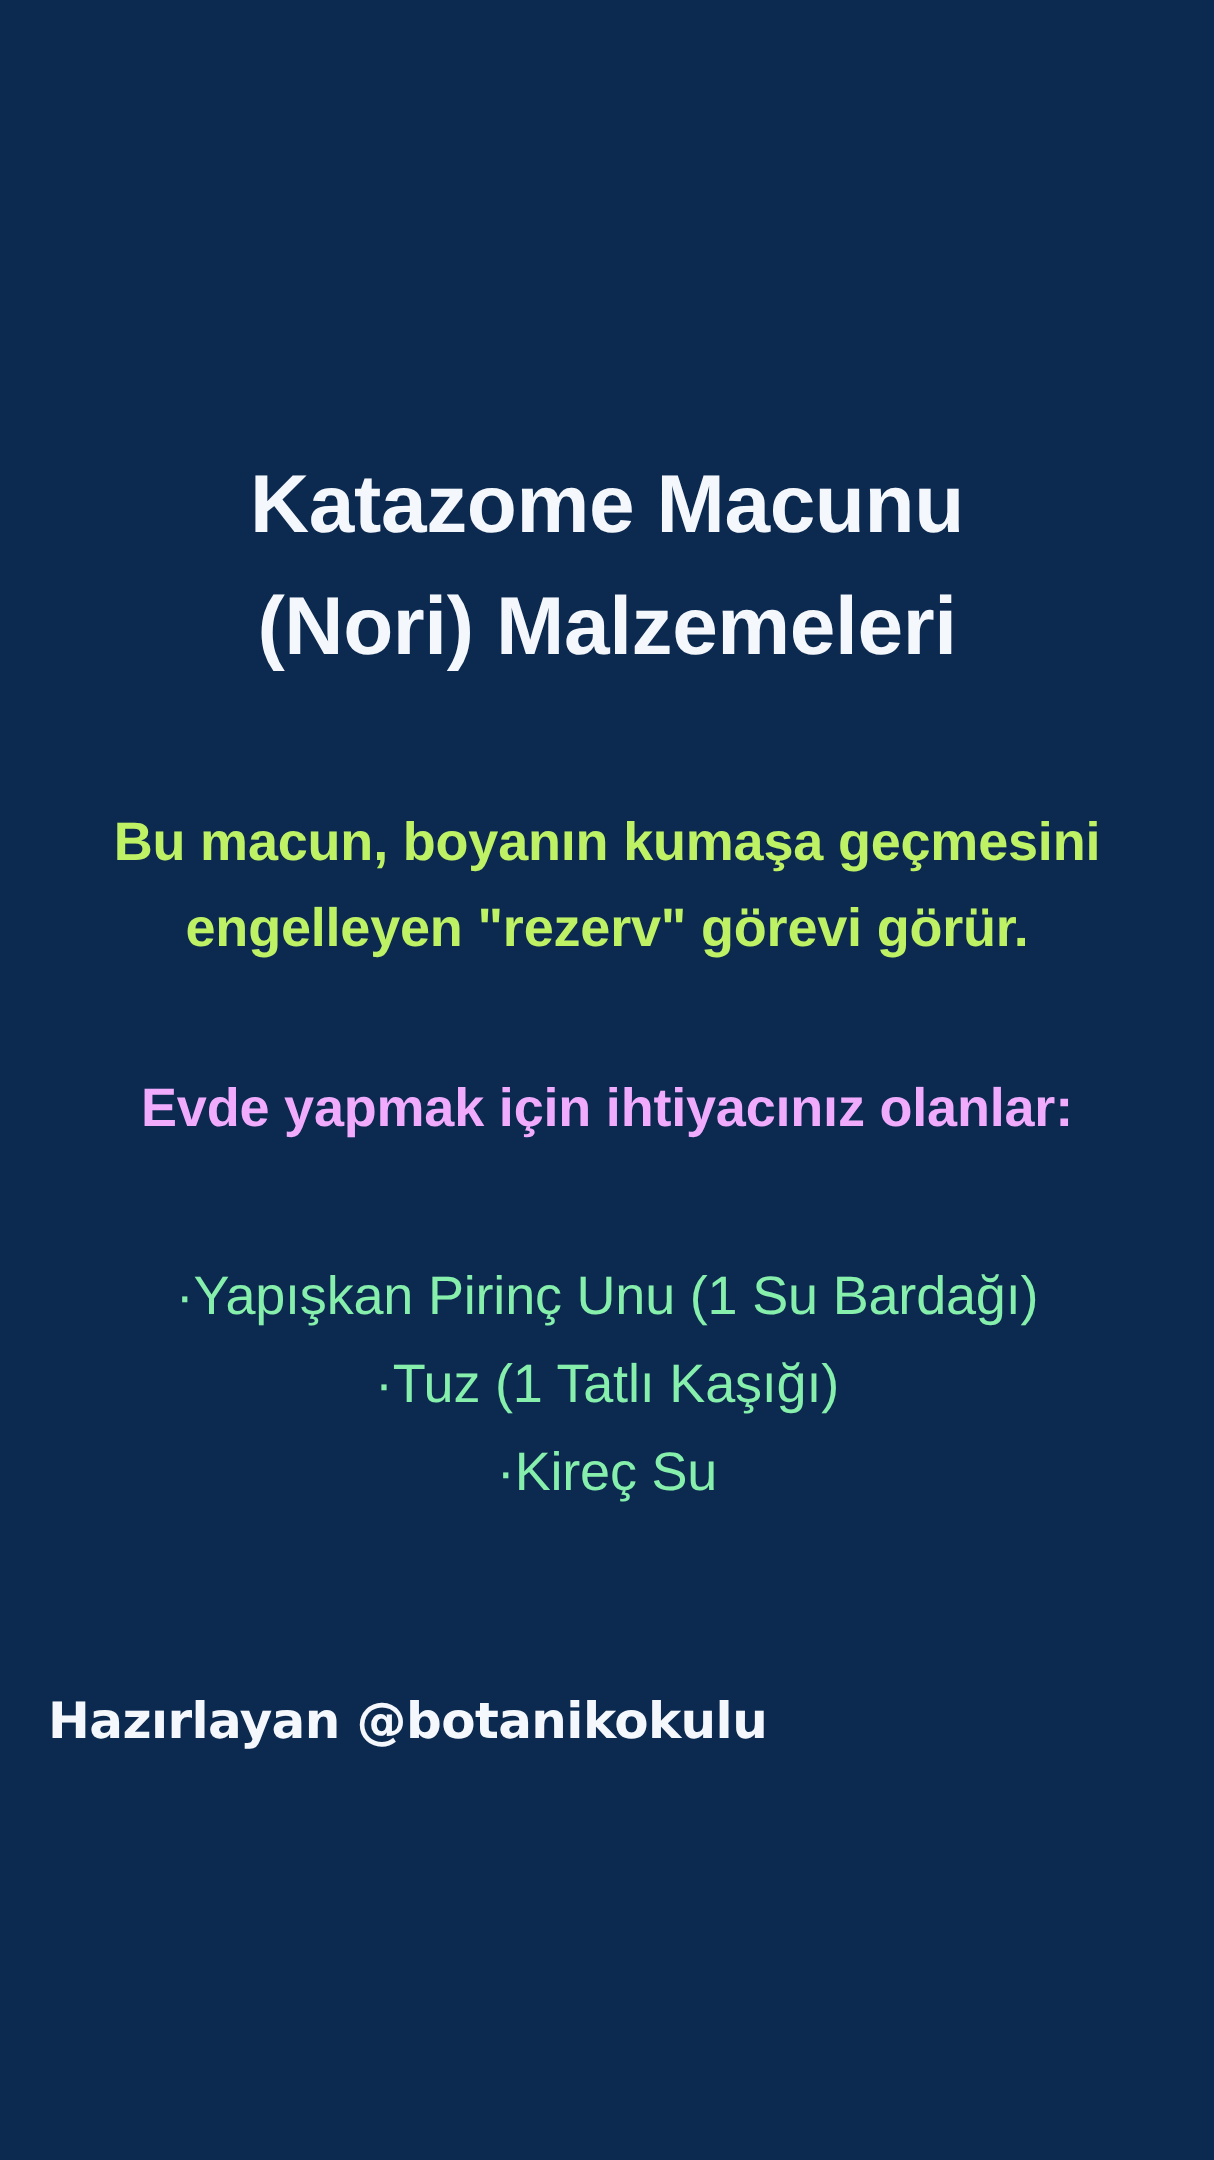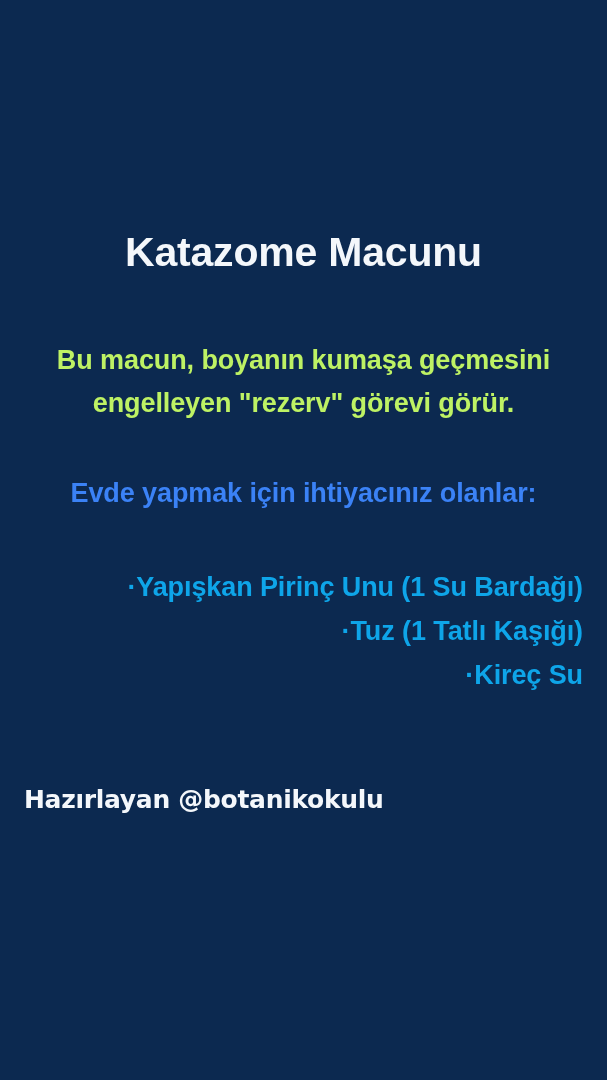--- a/index.html
+++ b/index.html
@@ -63,45 +63,44 @@
   }
 
   
   .lead-block {
     margin-top: 48px;
     text-align: center;
     width: 100%;
   }
 
   .lead-line {
-    color: #3b82f6;
+    color: #f0abfc;
     font-weight: 700;
     font-size: 27px;
     line-height: 40px;
     letter-spacing: -0.1px;
     white-space: nowrap;
   }
 
   
   .list-block {
     margin-top: 52px;
     width: 100%;
     text-align: center;
     list-style: none;
     padding: 0;
   }
 
   .list-item {
-    color: #0ea5e9;
-    font-weight: 700;
+    color: #86efac;
+    font-weight: 400;
     font-size: 27px;
     line-height: 44px;
     letter-spacing: -0.1px;
     white-space: nowrap;
-    text-align: right;
   }
 
   .bullet {
     display: inline;
   }
 
   
   .credit-block {
     margin-top: 70px;
     width: 100%;
@@ -118,20 +117,21 @@
     white-space: nowrap;
   }
 </style>
 </head>
 <body>
 
 <div class="card">
 
   <div class="title-block">
     <div class="title-line">Katazome Macunu</div>
+    <div class="title-line">(Nori) Malzemeleri</div>
   </div>
 
   <div class="intro-block">
     <div class="intro-line">Bu macun, boyanın kumaşa geçmesini</div>
     <div class="intro-line">engelleyen "rezerv" görevi görür.</div>
   </div>
 
   <div class="lead-block">
     <div class="lead-line">Evde yapmak için ihtiyacınız olanlar:</div>
   </div>

